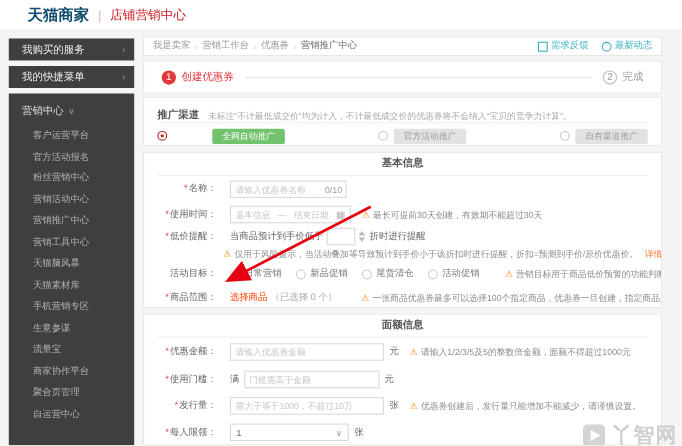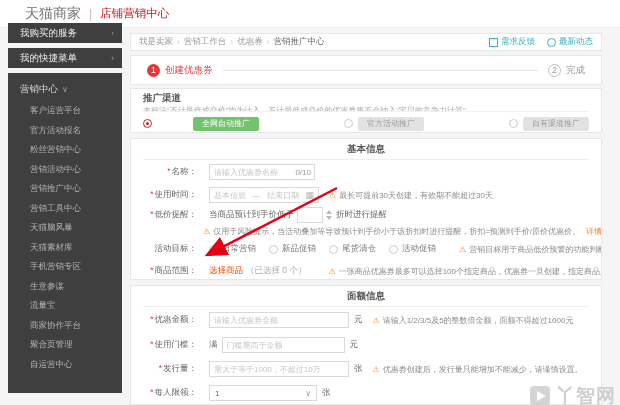--- a/index.html
+++ b/index.html
@@ -1,25 +1,25 @@
 <!DOCTYPE html>
 <html><head>
 <meta charset="utf-8">
 <style>
   html,body{margin:0;padding:0;}
   .page{position:relative;width:620px;height:405px;background:#f5f5f5;overflow:hidden;
         font-family:"Liberation Sans","DejaVu Sans",sans-serif;}
   
   .topbar{position:absolute;left:0;top:0;width:620px;height:28px;background:#fff;
           border-bottom:1px solid #ececec;display:flex;align-items:center;padding-left:25px;box-sizing:border-box;}
-  .brand{color:#737373;font-size:14px;font-weight:normal;}
+  .brand{color:#0c4a6e;font-size:14px;font-weight:bold;}
   .brand-div{color:#e0b7b7;margin:0 8px;font-size:12px;}
   .subtitle{color:#c8171d;font-size:11.5px;}
   
-  .sidebar{position:absolute;left:8px;top:23px;width:114px;}
+  .sidebar{position:absolute;left:8px;top:35px;width:114px;}
   .side-btn{height:20px;background:#3f3f3f;color:#ededed;font-size:9.5px;display:flex;align-items:center;
             justify-content:space-between;padding:0 8px 0 12px;margin-bottom:5px;cursor:pointer;}
   .side-arrow{color:#9a9a9a;font-size:9px;}
   .side-panel{background:#3f3f3f;height:320px;box-sizing:border-box;padding-top:6px;}
   .side-head{color:#dcdcdc;font-size:9.5px;padding:4px 0 5px 12px;cursor:pointer;}
   .side-caret{color:#9a9a9a;font-size:8px;margin-left:4px;}
   .side-item{height:19.5px;line-height:19.5px;padding-left:22px;font-size:8.5px;color:#b3b3b3;cursor:pointer;}
   
   .main{position:absolute;left:130px;top:33px;width:472px;}
   .card{background:#fff;border:1px solid #e7e7e7;box-sizing:border-box;}
@@ -37,21 +37,21 @@
   
   .steps{height:30px;display:flex;align-items:center;padding:0 16px;margin-bottom:3px;}
   .step-num{width:13px;height:13px;border-radius:50%;background:#e4393c;color:#fff;font-size:9px;
             display:flex;align-items:center;justify-content:center;margin-right:5px;flex:none;}
   .step-num.ghost{background:#fff;border:1px solid #bdbdbd;color:#999;box-sizing:border-box;}
   .step-label{font-size:9.5px;color:#e4393c;}
   .step-label.ghost{color:#999;}
   .step-line{flex:1;border-top:1px solid #e5e5e5;margin:0 10px;}
   
   .channel{height:45px;margin-bottom:5px;padding:0 12px;overflow:hidden;}
-  .channel-head{height:19px;display:flex;align-items:flex-start;border-bottom:1px solid #f2f2f2;padding-top:3px;white-space:nowrap;overflow:hidden;flex-direction:column;}
+  .channel-head{height:19px;display:flex;align-items:flex-end;border-bottom:1px solid #f2f2f2;padding-top:3px;white-space:nowrap;overflow:hidden;}
   .channel-title{font-size:9.5px;font-weight:bold;color:#555;margin-right:8px;flex:none;}
   .channel-desc{font-size:8px;color:#aaa;}
   .channel-opts{display:flex;align-items:center;justify-content:space-between;height:23px;}
   .chan-opt{display:flex;align-items:center;gap:5px;}
   .radio-dot{width:9px;height:9px;border-radius:50%;border:1px solid #ccc;background:#fff;box-sizing:border-box;
              position:relative;cursor:pointer;flex:none;}
   .radio-dot.sel{border-color:#b5292d;}
   .radio-dot.sel::after{content:"";position:absolute;left:2px;top:2px;width:3px;height:3px;border-radius:50%;background:#b5292d;}
   .pill{font-size:8px;height:14px;line-height:14px;padding:0 9px;border-radius:2px;cursor:pointer;}
   .pill.green{background:#72c26e;color:#fff;margin-left:36px;}

